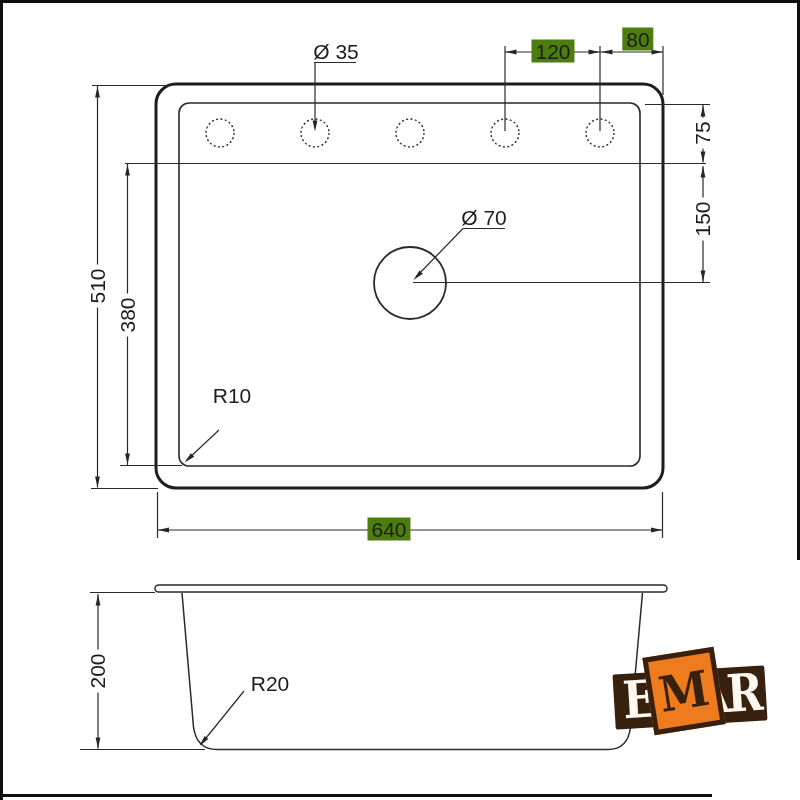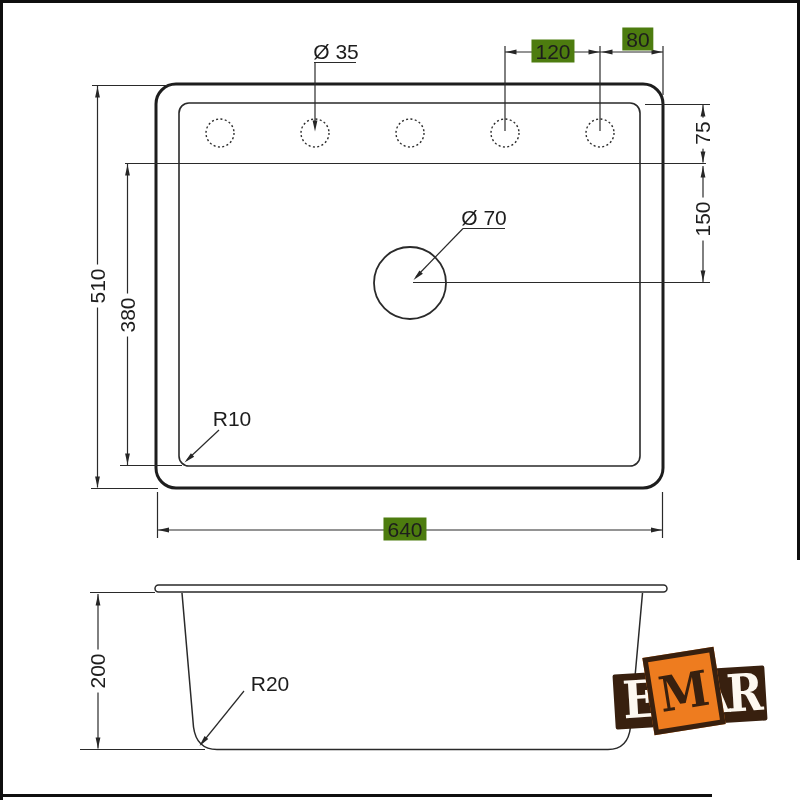--- a/index.html
+++ b/index.html
@@ -128,28 +128,28 @@
     </g>
     <use href="#arrowhead" transform="translate(98,594.5) rotate(-90)"></use>
     <use href="#arrowhead" transform="translate(98,748.5) rotate(90)"></use>
 
     <line x1="244" y1="691" x2="202" y2="743" stroke="#2a2a2a" stroke-width="1.2"></line>
     <use href="#arrowhead" transform="translate(199.5,746) rotate(129)"></use>
   </svg>
 
   <div class="lbl v bg" style="left:97px;top:286px">510</div>
   <div class="lbl v bg" style="left:127px;top:315px">380</div>
-  <div class="lbl bg" style="left:405px;top:529px">640</div>
+  <div class="lbl bg" style="left:389px;top:529px">640</div>
   <div class="lbl bg" style="left:553px;top:51px">120</div>
   <div class="lbl bg" style="left:638px;top:39px">80</div>
   <div class="lbl v bg" style="left:702px;top:133px">75</div>
   <div class="lbl v bg" style="left:702px;top:219px">150</div>
   <div class="lbl" style="left:336px;top:51px">Ø 35</div>
   <div class="lbl" style="left:484px;top:217px">Ø 70</div>
-  <div class="lbl" style="left:232px;top:418px">R10</div>
+  <div class="lbl" style="left:232px;top:395px">R10</div>
   <div class="lbl v bg" style="left:97px;top:671px">200</div>
   <div class="lbl" style="left:270px;top:683px">R20</div>
 
   <div class="logo">
     <div class="plate">
       <span class="ltr e">E</span>
       <span class="ltr ar"><span>A</span><span>R</span></span>
     </div>
     <div class="msq">
       <span class="ltr m">M</span>

